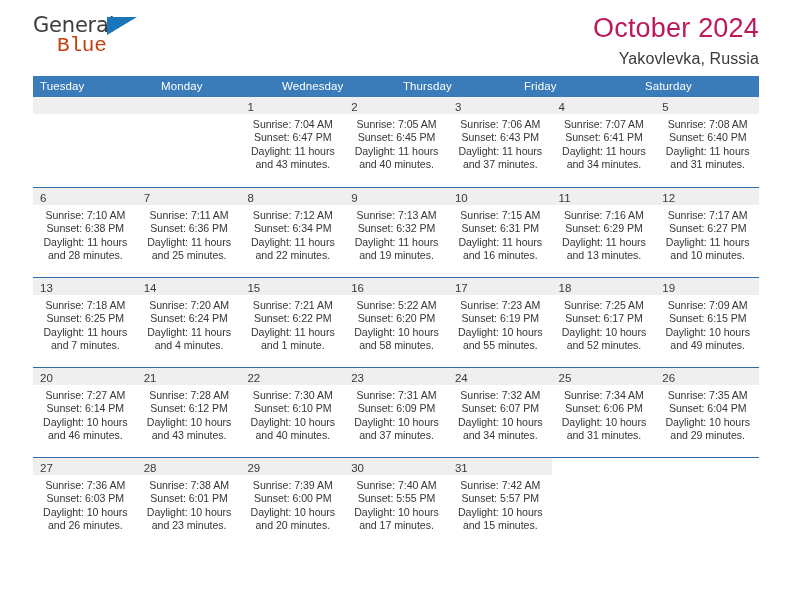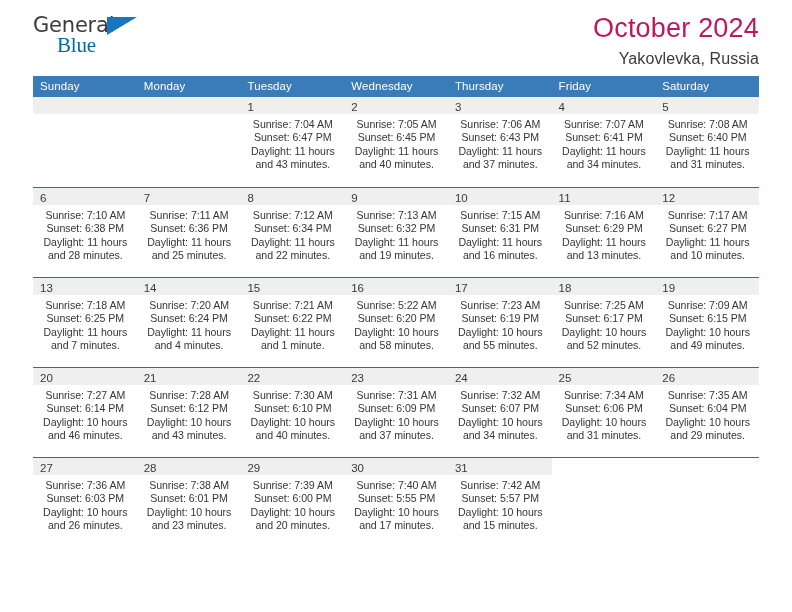--- a/index.html
+++ b/index.html
@@ -46,22 +46,22 @@
     letter-spacing: -0.2px;
     color: #3c3c3c;
     font-family: "DejaVu Sans", sans-serif;
   }
   .logo-blue {
     position: absolute;
     left: 24px;
     top: 22px;
     font-size: 21px;
     letter-spacing: -0.2px;
-    color: #0369a1;
-    font-family: Liberation Serif, serif;
+    color: #c2410c;
+    font-family: Liberation Mono, monospace;
   }
   .logo-tri {
     position: absolute;
     left: 74px;
     top: 4px;
     width: 0;
     height: 0;
     border-left: 30px solid #1b75bb;
     border-bottom: 18px solid transparent;
   }
@@ -162,23 +162,22 @@
 
     <div class="title-block">
       <div class="cal-title">October 2024</div>
       <div class="cal-subtitle">Yakovlevka, Russia</div>
     </div>
 
   </div>
 
   <div class="calendar">
     <div class="weekdays">
-        <div class="weekday">Sunday</div>
+        <div class="weekday">Tuesday</div>
         <div class="weekday">Monday</div>
-        <div class="weekday">Tuesday</div>
         <div class="weekday">Wednesday</div>
         <div class="weekday">Thursday</div>
         <div class="weekday">Friday</div>
         <div class="weekday">Saturday</div>
       </div>
     <div class="weeks">
         <div class="week first">
           <div class="day empty">
             <div class="day-head"><span class="day-num"></span></div>
             <div class="day-body"></div>

